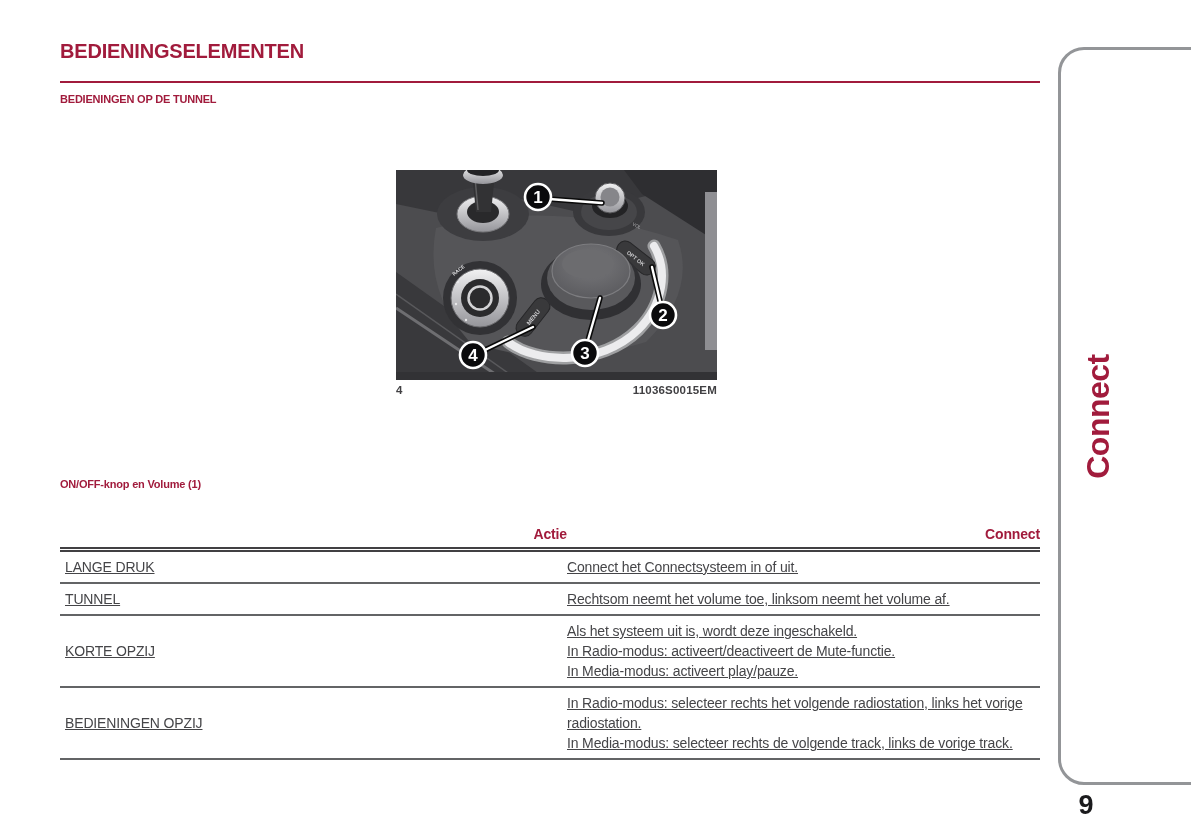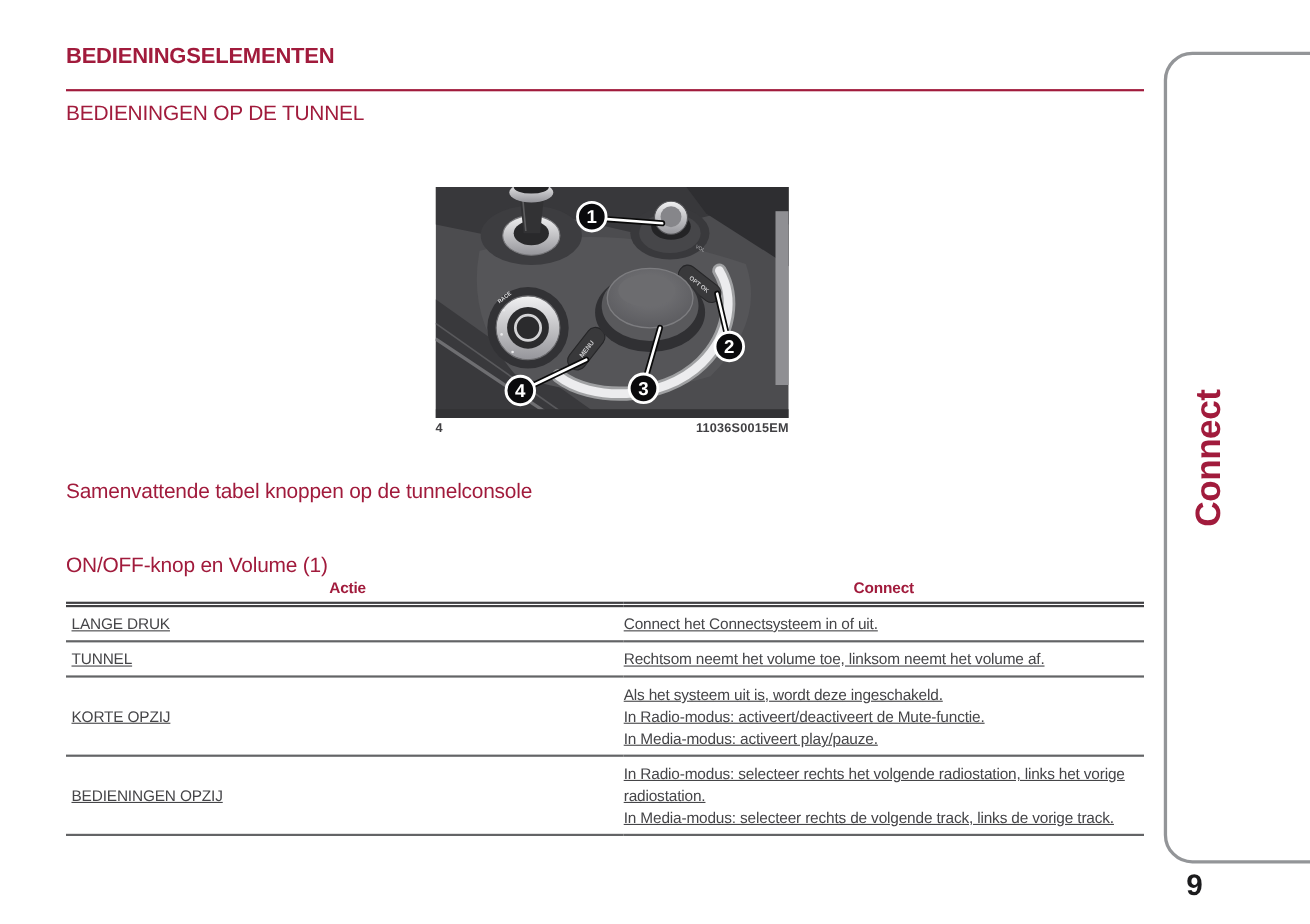--- a/index.html
+++ b/index.html
@@ -16,26 +16,26 @@
   
   .h1{
     position:absolute;left:60px;top:42px;width:980px;
     font-size:20px;font-weight:bold;line-height:19px;letter-spacing:-0.2px;
     color:var(--accent,#a11b3c);
     padding-bottom:20px;
     border-bottom:2.5px solid var(--accent,#a11b3c);
   }
   .h2{
     position:absolute;left:60px;
-    font-size:19px;font-weight:normal;letter-spacing:-0.2px;
+    font-size:11px;font-weight:bold;letter-spacing:-0.2px;
     color:var(--accent,#a11b3c);
   }
   .h2.sub{top:93px;}
   .h2.sect{top:437px;}
-  .h2.subsect{top:504px;}
+  .h2.subsect{top:478px;}
 
   
   .figure{
     position:absolute;left:396px;top:170px;width:321px;height:210px;
   }
   .figure svg{display:block;width:321px;height:210px;}
   .fig-caption{
     position:absolute;left:396px;top:384px;width:321px;
     display:flex;justify-content:space-between;
     font-size:11.5px;font-weight:bold;color:#414043;letter-spacing:0.2px;
@@ -43,21 +43,21 @@
 
   
   .data-table{
     position:absolute;left:60px;top:524px;width:980px;
     border-collapse:collapse;table-layout:fixed;
     border-bottom:2px solid #636466;
     font-size:14px;letter-spacing:-0.15px;
   }
   .data-table col.c1{width:507px;}
   .data-table th{
-    text-align:center;font-size:14px;font-weight:bold;
+    text-align:right;font-size:14px;font-weight:bold;
     color:var(--accent,#a11b3c);
     padding:2px 0 5px 0;line-height:16px;
     border-bottom:5px double #414043;
   }
   .data-table th:first-child{padding-left:5px;}
   .data-table td{
     vertical-align:middle;
     color:#454548;
     padding:5px 0;line-height:20px;text-decoration:underline;
   }
@@ -199,21 +199,20 @@
         </g>
       </g>
     </svg>
   </div>
 
   <div class="fig-caption">
     <span>4</span>
     <span>11036S0015EM</span>
   </div>
 
-  <div class="h2 sect">Samenvattende tabel knoppen op de tunnelconsole</div>
   <div class="h2 subsect">ON/OFF-knop en Volume (1)</div>
 
   <table class="data-table">
     <colgroup>
         <col class="c1">
         <col class="c2">
       </colgroup>
     <thead>
       <tr>
         <th>Actie</th>

